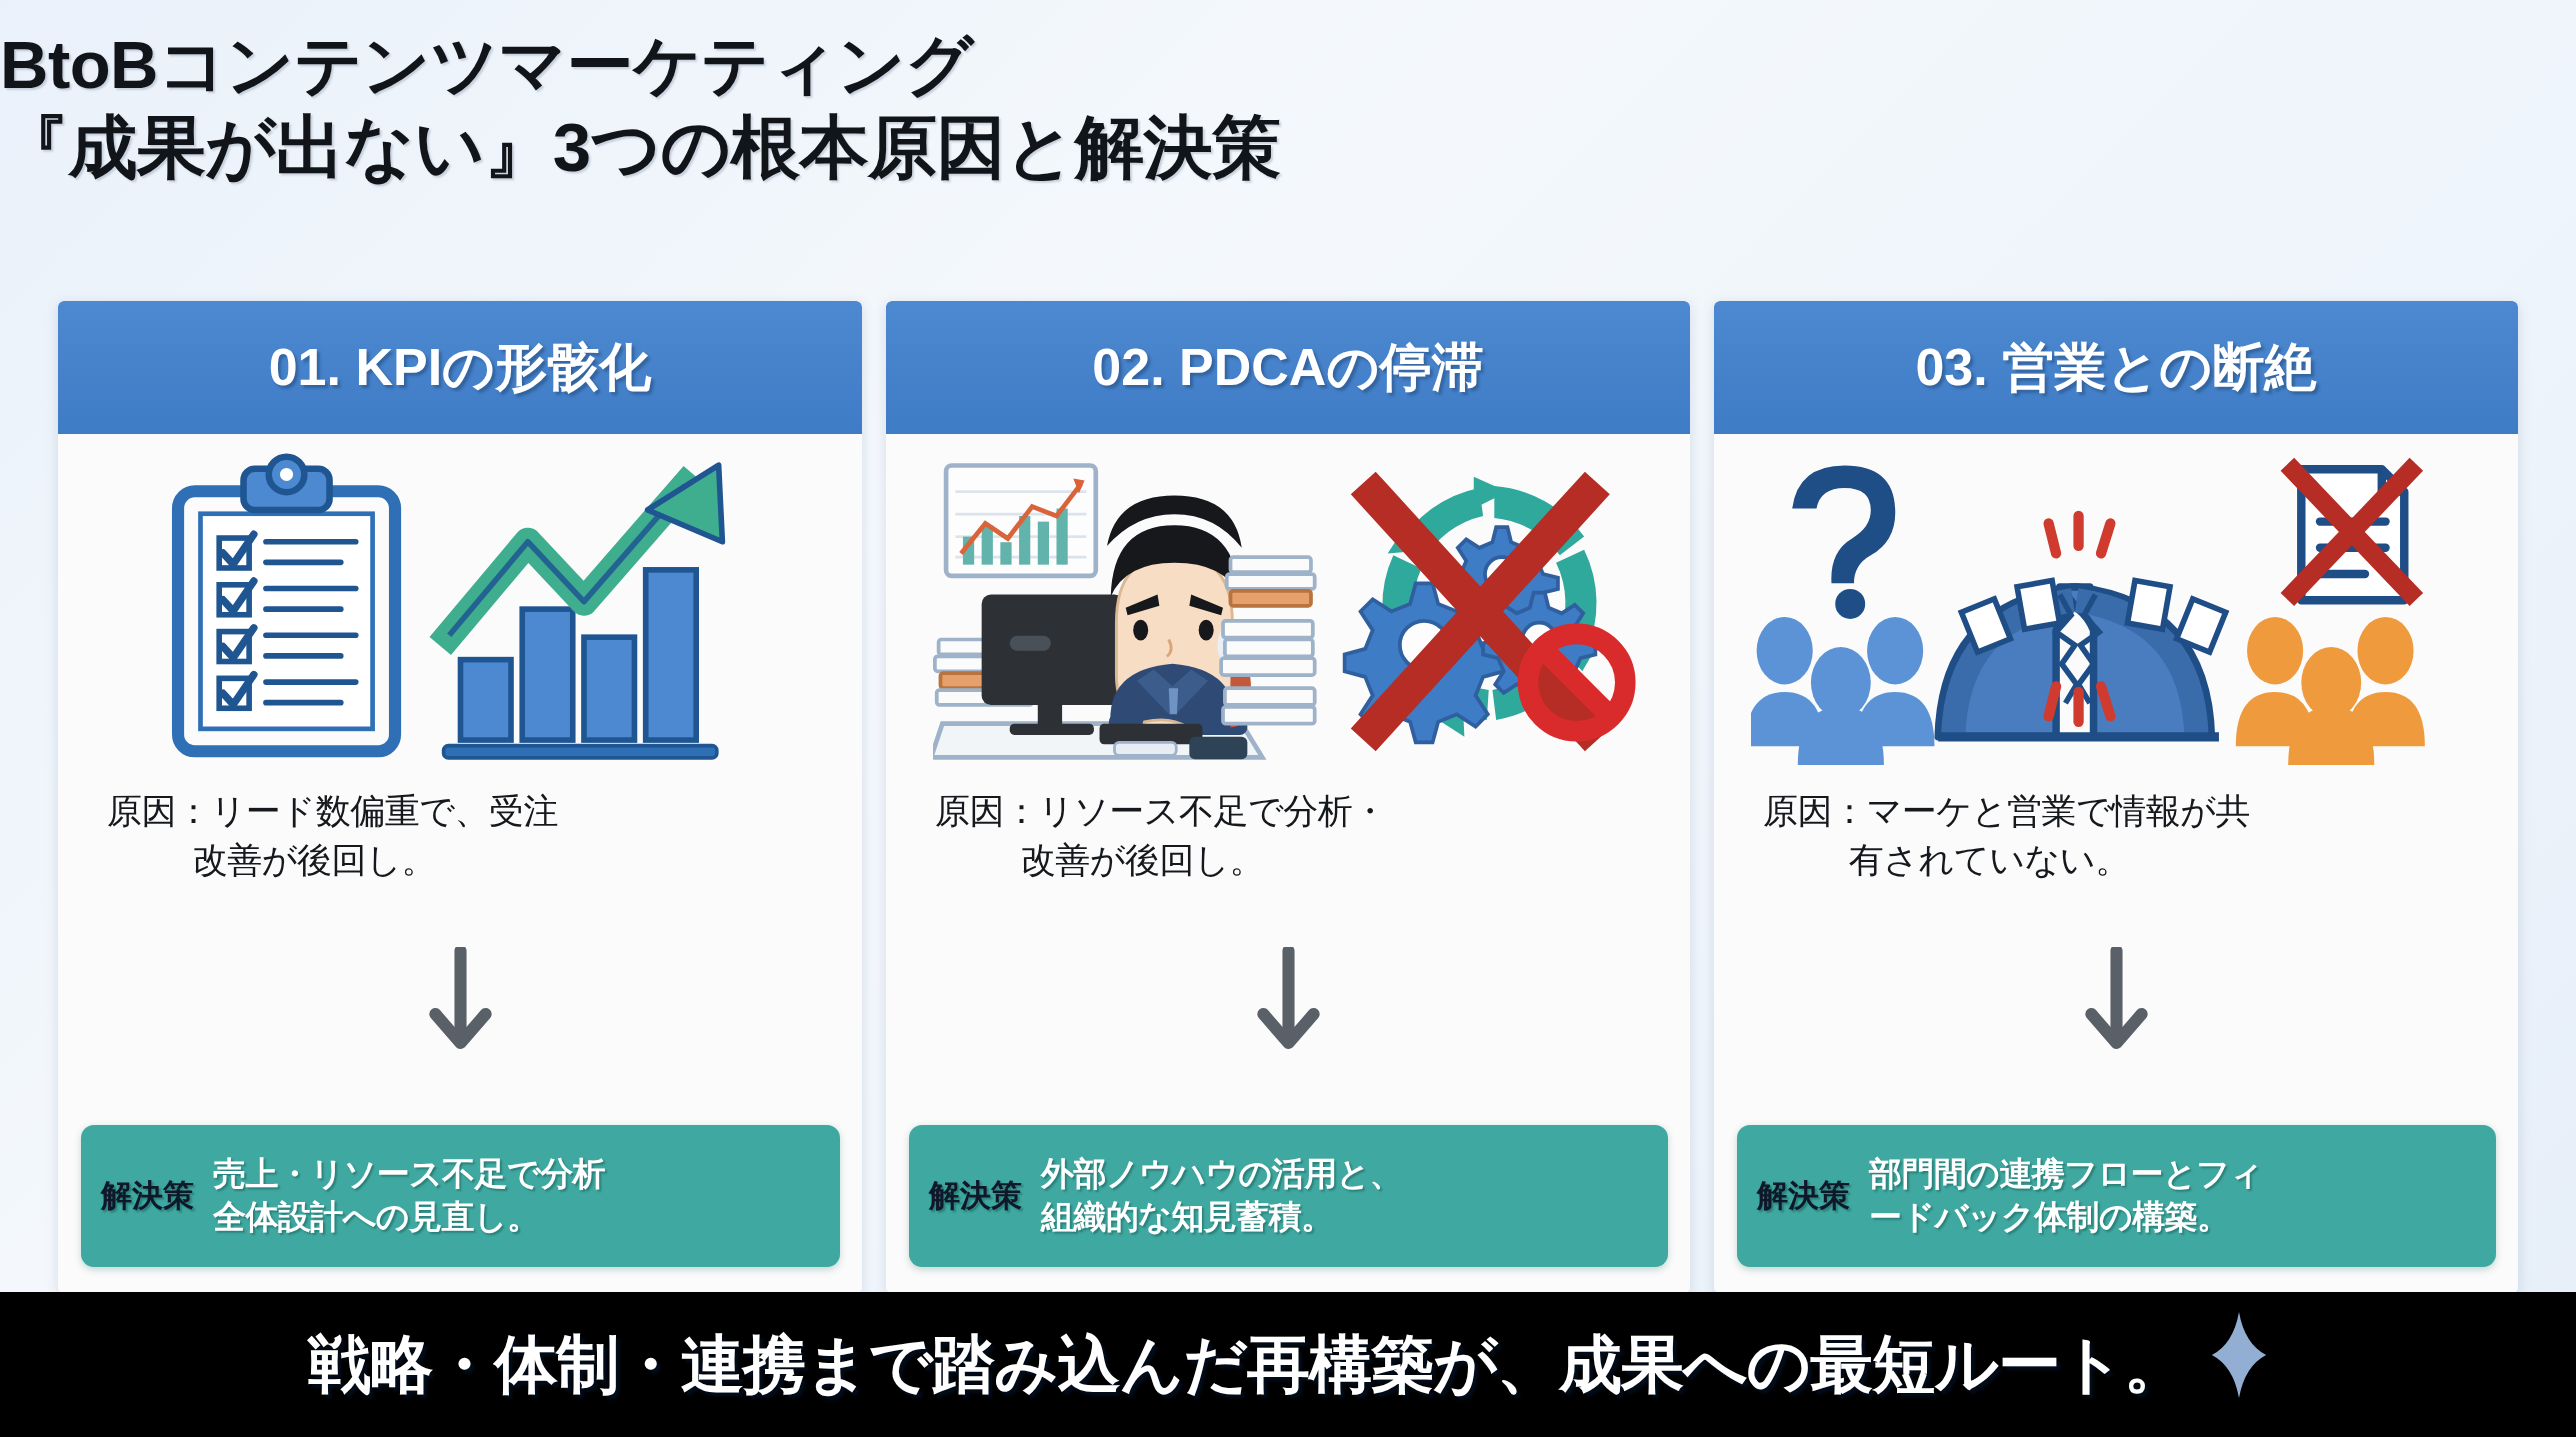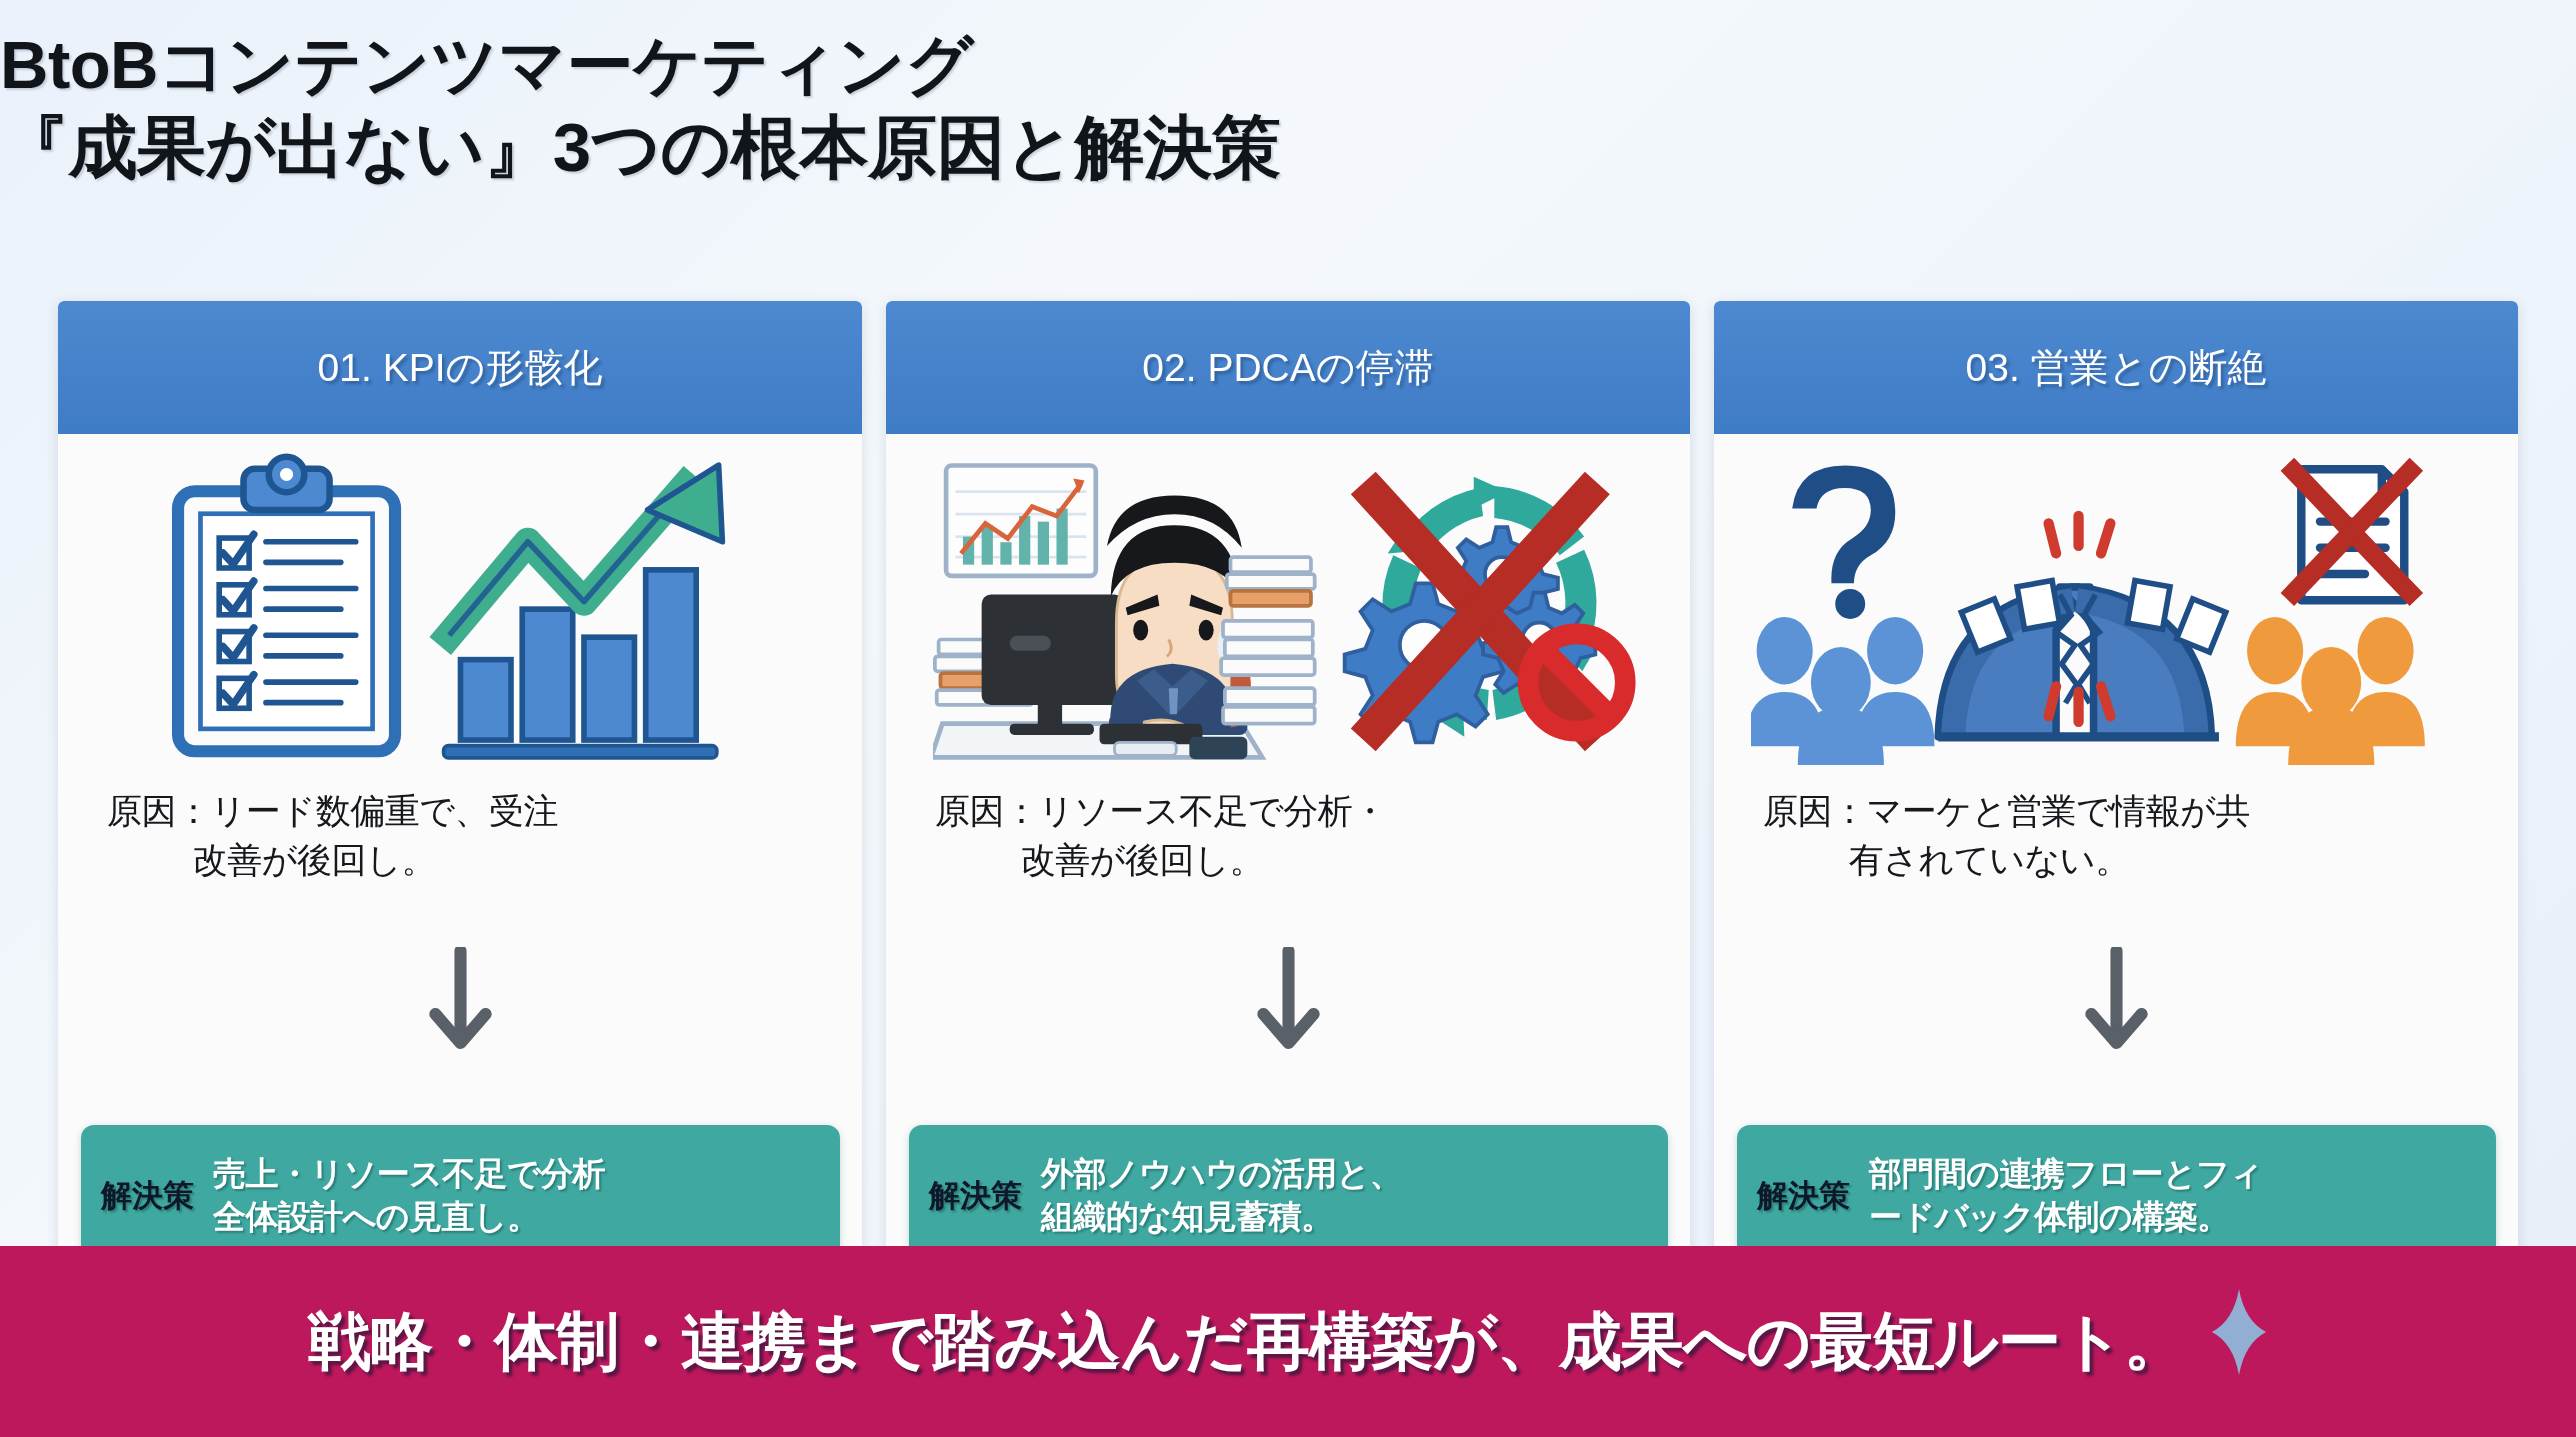--- a/index.html
+++ b/index.html
@@ -51,22 +51,22 @@
   .card-header {
     background: linear-gradient(180deg, #4c89d0 0%, #3f7cc6 100%);
     border-radius: 5.6px 5.6px 0 0;
     height: 133px;
     display: flex;
     align-items: center;
     justify-content: center;
   }
   .card-header-text {
     color: #ffffff;
-    font-size: 39px;
-    font-weight: 400;
+    font-size: 52px;
+    font-weight: 700;
     letter-spacing: 0px;
     text-shadow: 2.8px 2.8px 2.8px rgba(20,50,90,0.38);
     white-space: nowrap;
   }
 
   .illus {
     height: 346px;
     display: flex;
     align-items: center;
     justify-content: center;
@@ -119,22 +119,22 @@
     font-weight: 700;
     line-height: 1.30;
     letter-spacing: -0.6px;
     text-shadow: 1.9px 1.9px 1.9px rgba(15,80,76,0.45);
   }
 
   
   .banner {
     position: absolute;
     left: 0; right: 0; bottom: 0;
-    height: 192px;
-    background: #be185d;
+    height: 146px;
+    background: #000000;
     display: flex;
     align-items: center;
     justify-content: center;
     gap: 24px;
   }
   .banner-text {
     color: #ffffff;
     font-size: 63px;
     font-weight: 700;
     letter-spacing: -0.9px;

